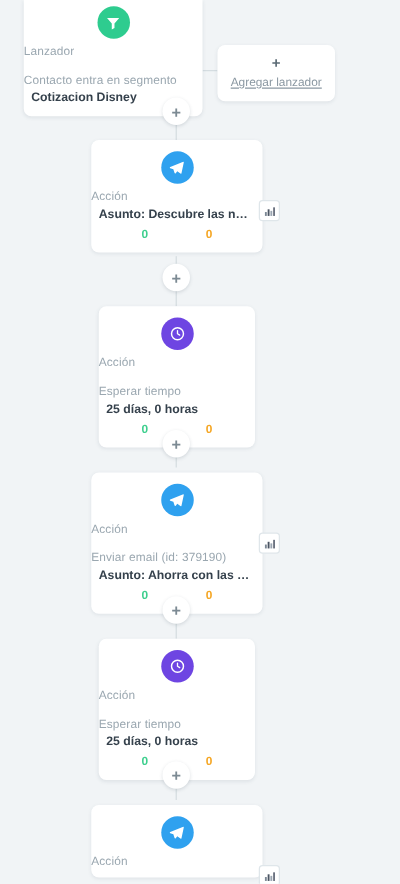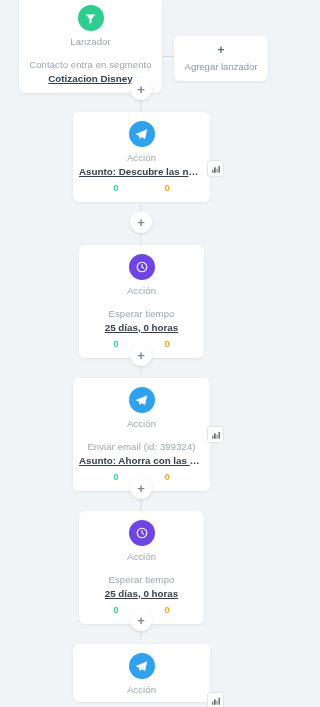--- a/index.html
+++ b/index.html
@@ -61,21 +61,20 @@
     font-weight: 700;
     user-select: none;
   }
 
   
   .card {
     position: absolute;
     background: #ffffff;
     border-radius: 6px;
     box-shadow: 0 1px 3px rgba(70,90,105,.10);
-    text-align: center;
     cursor: pointer;
     z-index: 2;
   }
 
   .card-icon {
     width: 26px;
     height: 26px;
     border-radius: 50%;
     margin: 0 auto;
     display: flex;
@@ -103,21 +102,20 @@
 
   .card-main {
     font-size: 9.8px;
     color: #35414c;
     font-weight: 700;
     margin-top: 3px;
     white-space: nowrap;
     overflow: hidden;
     text-overflow: ellipsis;
     padding: 0 6px;
-    text-decoration: underline;
   }
 
   .card-stats {
     display: flex;
     justify-content: center;
     gap: 46px;
     margin-top: 5px;
     padding-bottom: 2px;
   }
   .stat {
@@ -170,20 +168,21 @@
     color: #5c6b75;
     font-size: 12px;
     font-weight: 700;
     line-height: 1;
     display: block;
   }
   .add-trigger-label {
     font-size: 9.5px;
     color: #8b98a2;
     margin-top: 5px;
+    text-decoration: underline;
   }
 
   .email-card { left: 73px; width: 137px; padding: 9px 0 7px; }
   .wait-card  { left: 79px; width: 125px; padding: 9px 0 7px; }
 </style>
 </head>
 <body>
 
 <div class="canvas">
 
@@ -258,21 +257,21 @@
     <span class="glyph">+</span>
   </div>
 
   <div class="card email-card" style="top:378px;">
     <div class="card-icon ico-email">
       <svg width="13" height="13" viewBox="0 0 24 24" aria-hidden="true">
         <path d="M21.5 2.6 2.2 10.4c-.8.3-.8 1.4 0 1.7l4.6 1.6 1.8 5.6c.2.8 1.2 1 1.7.3l2.3-3 4.6 3.4c.6.4 1.4.1 1.6-.6l3.4-15.7c.2-.8-.6-1.4-1.3-1.1z" fill="#ffffff"></path>
       </svg>
     </div>
     <div class="card-kind">Acción</div>
-    <div class="card-sub">Enviar email (id: 399324)</div>
+    <div class="card-sub">Enviar email (id: 379190)</div>
     <div class="card-main">Asunto: Ahorra con las comida...</div>
     <div class="card-stats">
       <span class="stat stat-opens">0</span>
       <span class="stat stat-clicks">0</span>
     </div>
     <div class="report-btn">
       <svg width="10" height="10" viewBox="0 0 16 16" aria-hidden="true">
         <rect x="1.5" y="9" width="2.4" height="5" fill="#7b8794"></rect>
         <rect x="5" y="5.5" width="2.4" height="8.5" fill="#4b5563"></rect>
         <rect x="8.5" y="7.5" width="2.4" height="6.5" fill="#9aa5b1"></rect>

